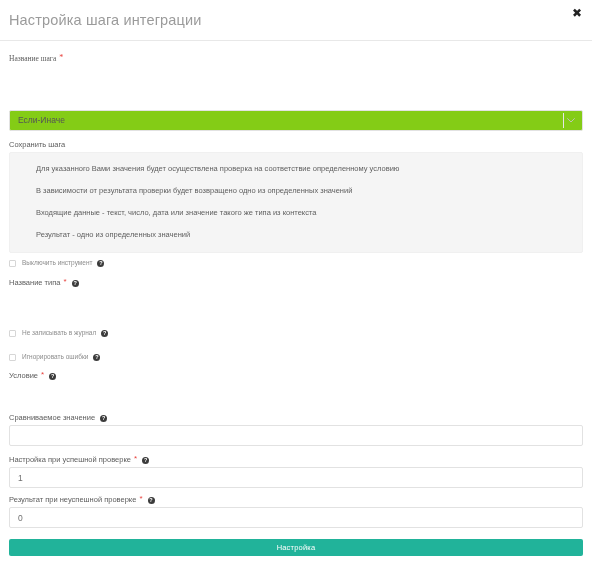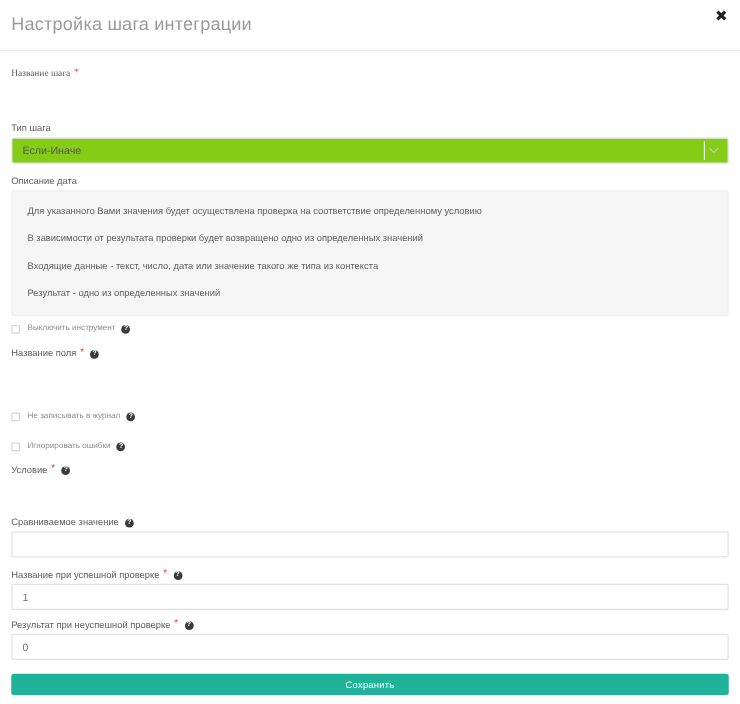--- a/index.html
+++ b/index.html
@@ -151,21 +151,21 @@
     background: #f5f5f5;
     border: 1px solid #f0f0f0;
     border-radius: 2px;
     padding: 11px 10px 12px 10px;
     box-sizing: border-box;
   }
   .desc-line {
     font-size: 7.5px;
     color: #5e5e5e;
     line-height: 10px;
-    margin: 0 0 12px 2px;
+    margin: 0 0 12px 16px;
     white-space: nowrap;
   }
   .desc-line:last-child { margin-bottom: 0; }
 
   .checkrow {
     display: flex;
     align-items: center;
     height: 10px;
   }
   .checkbox {
@@ -219,40 +219,35 @@
     <div class="modal-title">Настройка шага интеграции</div>
   </div>
 
   <div class="abs" style="top:54px;font-family:Liberation Serif, serif;">
     <div class="field-label">
       <span>Название шага</span>
       <span class="req">*</span>
     </div>
   </div>
 
-  <div class="abs" style="top:98px;">
-    <div class="field-label">
-      <span>Тип шага</span>
-    </div>
-  </div>
   <div class="abs" style="top:110px;">
     <div class="select-wrap">
       <div class="select-box">Если-Иначе</div>
       <div class="select-divider"></div>
       <div class="select-arrow">
         <svg width="8" height="5" viewBox="0 0 8 5" fill="none">
           <path d="M0.6 0.6 L4 4 L7.4 0.6" stroke="#c4c4c4" stroke-width="0.9" fill="none" stroke-linecap="round"></path>
         </svg>
       </div>
     </div>
   </div>
 
   <div class="abs" style="top:140px;">
     <div class="field-label">
-      <span>Описание дата</span>
+      <span>Сохранить шага</span>
     </div>
   </div>
   <div class="abs" style="top:152px;">
     <div class="desc-box">
       <p class="desc-line">Для указанного Вами значения будет осуществлена проверка на соответствие определенному условию</p>
       <p class="desc-line">В зависимости от результата проверки будет возвращено одно из определенных значений</p>
       <p class="desc-line">Входящие данные - текст, число, дата или значение такого же типа из контекста</p>
       <p class="desc-line">Результат - одно из определенных значений</p>
     </div>
   </div>
@@ -260,21 +255,21 @@
   <div class="abs" style="top:258px;">
     <div class="checkrow">
       <div class="checkbox"></div>
       <span class="check-label">Выключить инструмент</span>
       <span class="help-icon">?</span>
     </div>
   </div>
 
   <div class="abs" style="top:278px;">
     <div class="field-label">
-      <span>Название поля</span>
+      <span>Название типа</span>
       <span class="req">*</span>
       <span class="help-icon">?</span>
     </div>
   </div>
 
   <div class="abs" style="top:328px;">
     <div class="checkrow">
       <div class="checkbox"></div>
       <span class="check-label">Не записывать в журнал</span>
       <span class="help-icon">?</span>
@@ -302,35 +297,35 @@
       <span>Сравниваемое значение</span>
       <span class="help-icon">?</span>
     </div>
   </div>
   <div class="abs" style="top:425px;">
     <input class="text-input" type="text" value="" style="">
   </div>
 
   <div class="abs" style="top:455px;">
     <div class="field-label">
-      <span>Название при успешной проверке</span>
+      <span>Настройка при успешной проверке</span>
       <span class="req">*</span>
       <span class="help-icon">?</span>
     </div>
   </div>
   <div class="abs" style="top:467px;">
     <input class="text-input" type="text" value="1" style="">
   </div>
 
   <div class="abs" style="top:495px;">
     <div class="field-label">
       <span>Результат при неуспешной проверке</span>
       <span class="req">*</span>
       <span class="help-icon">?</span>
     </div>
   </div>
   <div class="abs" style="top:507px;">
     <input class="text-input" type="text" value="0" style="">
   </div>
 
-  <button class="save-btn">Сохранить</button>
+  <button class="save-btn">Настройка</button>
 
 </div>
 
 </body></html>

